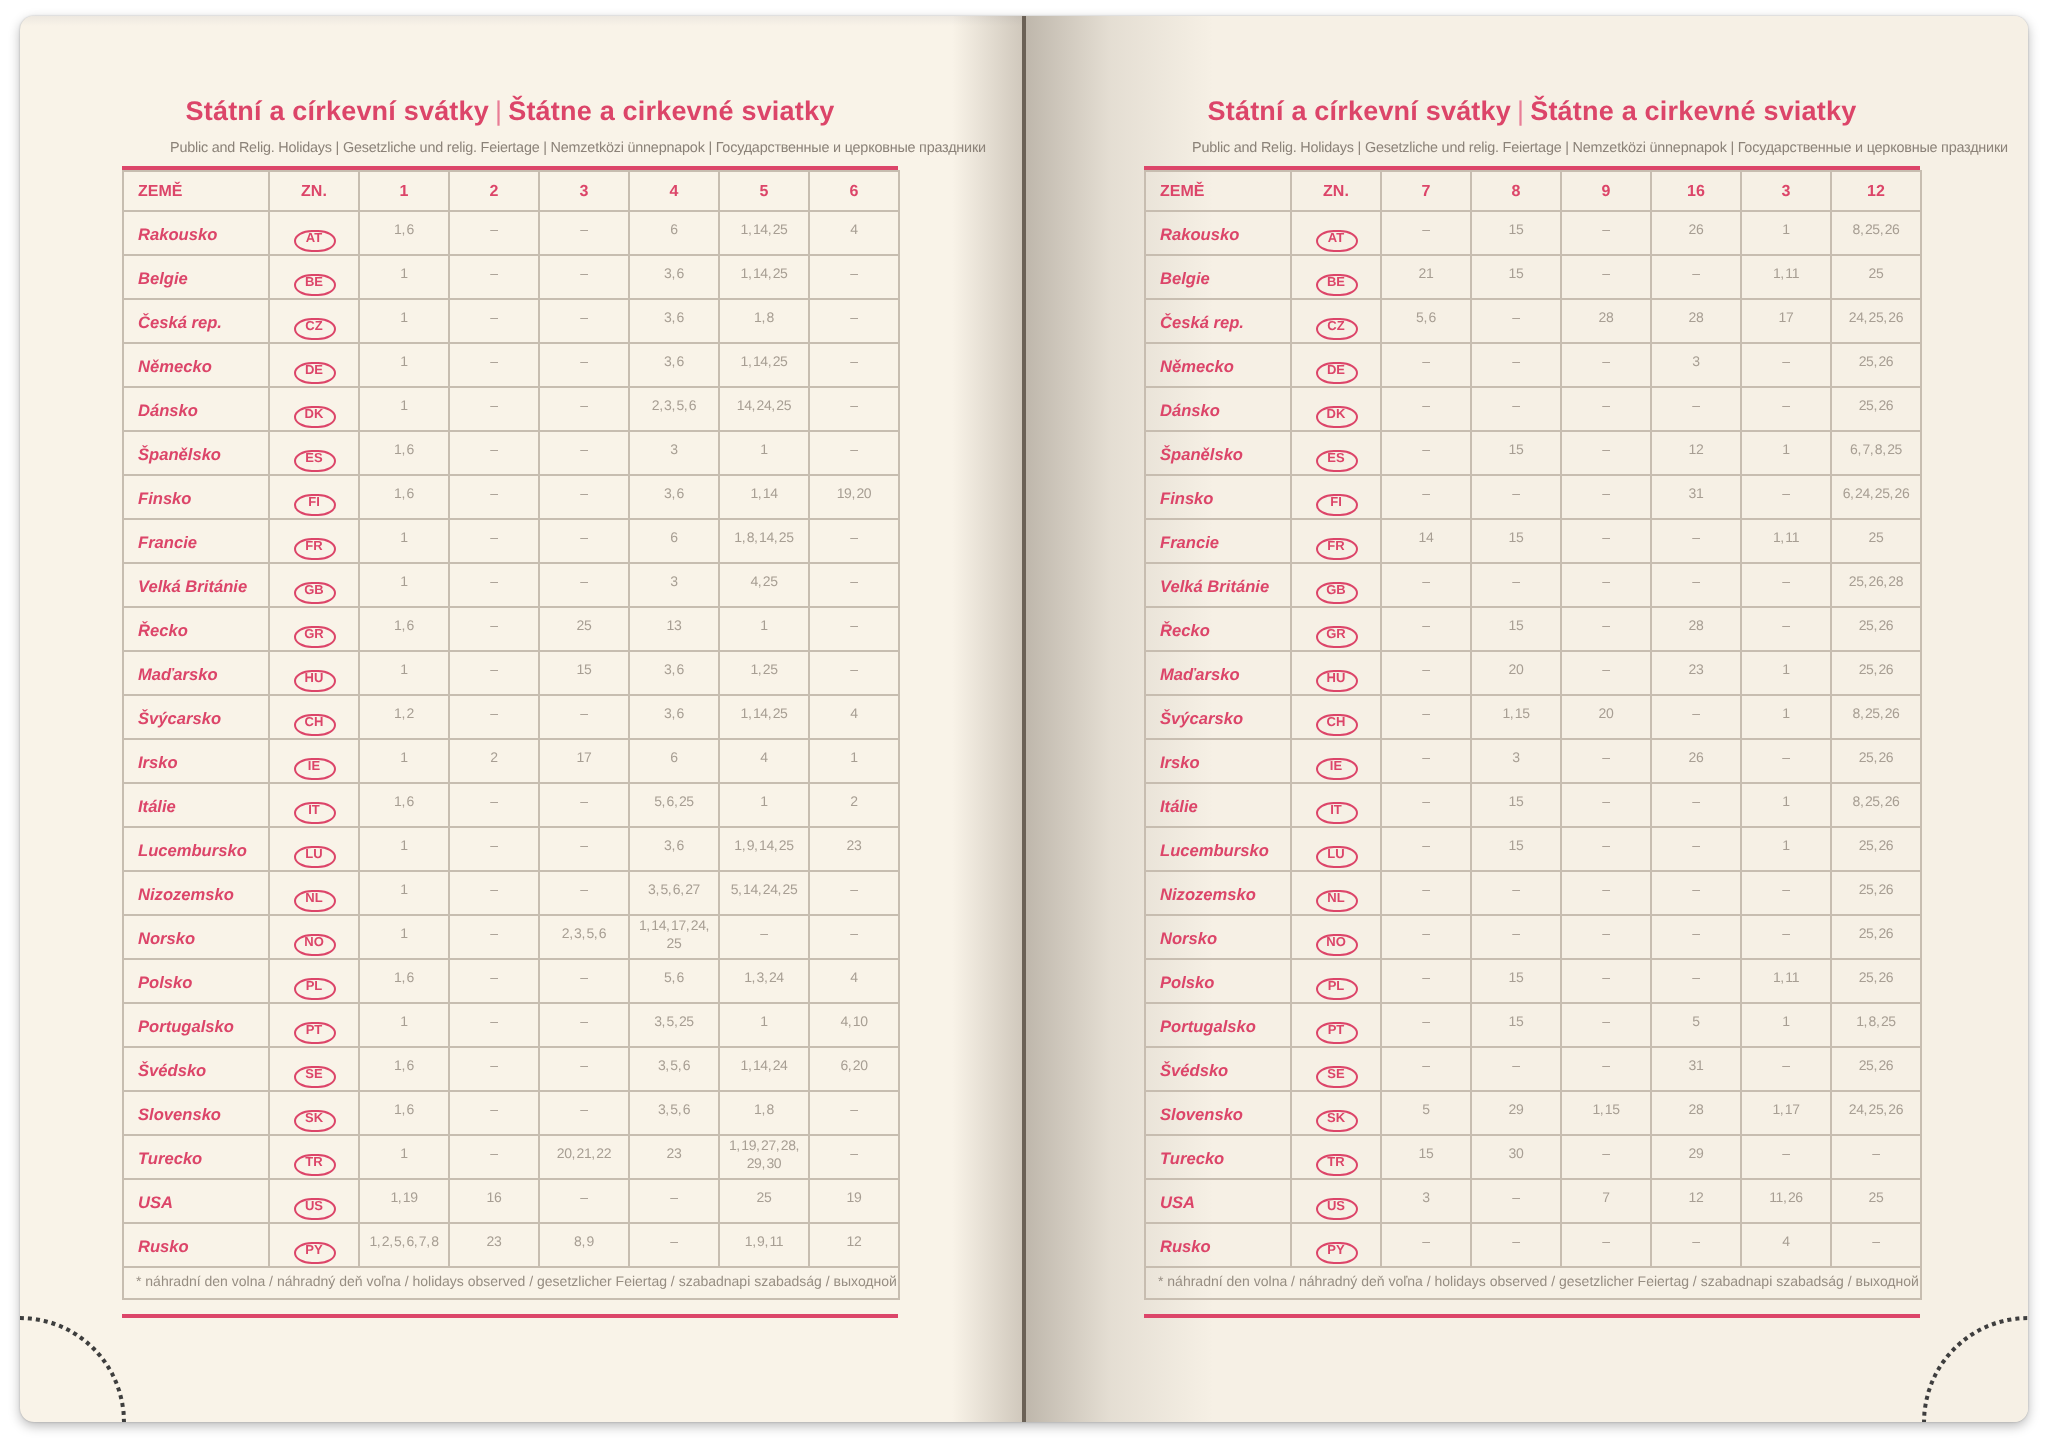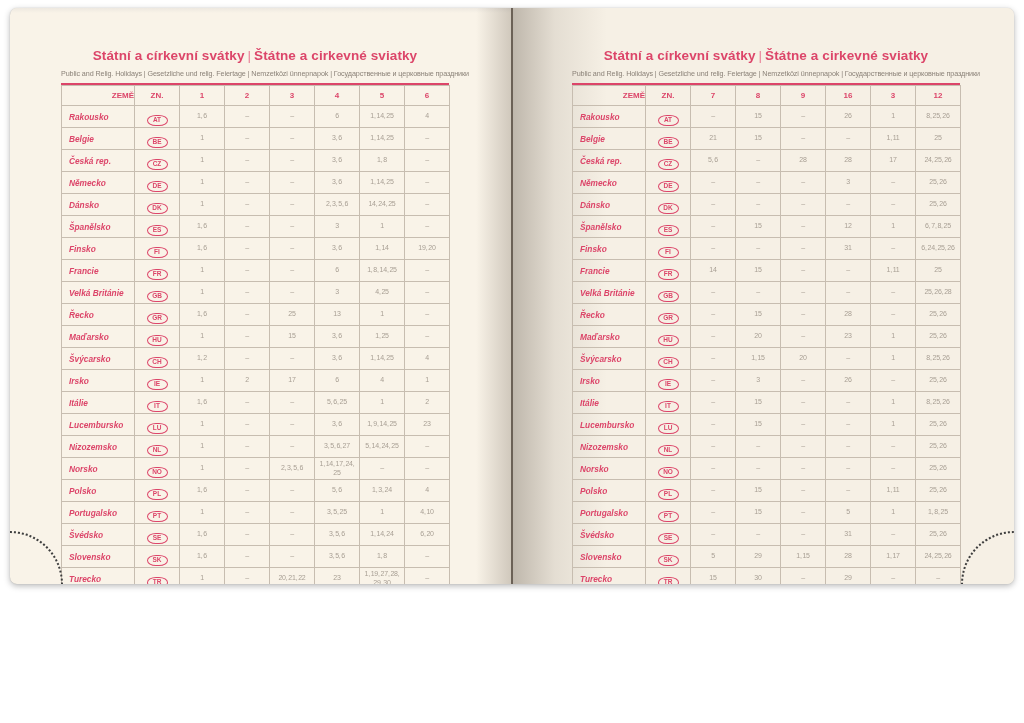--- a/index.html
+++ b/index.html
@@ -1,43 +1,43 @@
 <!DOCTYPE html>
 <html><head>
 <meta charset="utf-8">
 <style>
   html,body{margin:0;padding:0;background:#ffffff;width:1024px;height:723px;
     font-family:"Liberation Sans",sans-serif;-webkit-font-smoothing:antialiased;}
-  .spread{position:absolute;left:10px;top:8px;width:1004px;height:576px;
+  .spread{position:absolute;left:10px;top:8px;width:1004px;height:703px;
     border-radius:7px;background:#f9f3e8;display:flex;overflow:hidden;
     box-shadow:0 2px 6px rgba(0,0,0,0.28),0 0 1px rgba(0,0,0,0.25);}
   .spread::before{content:'';position:absolute;top:0;left:0;right:0;height:5px;
     background:linear-gradient(#ede8e0,rgba(237,232,224,0));border-radius:7px 7px 0 0;pointer-events:none;}
   .gutter{position:absolute;left:501px;top:0;width:2px;height:100%;background:#6b6156;z-index:3;}
   .page{position:relative;width:502px;height:100%;}
   .page.left{width:502px;}
   .page.left::after{content:'';position:absolute;top:0;right:0;width:36px;height:100%;
     background:linear-gradient(to right,rgba(110,98,84,0),rgba(110,98,84,0.30));pointer-events:none;}
   .page.right{background:#f6f0e5;}
   .page.right::before{content:'';position:absolute;top:0;left:0;width:95px;height:100%;
     background:linear-gradient(to right,rgba(98,88,76,0.38),rgba(98,88,76,0.12) 45%,rgba(98,88,76,0));
     pointer-events:none;z-index:1;}
   .content{position:absolute;top:40px;width:388px;z-index:2;}
   .page.left .content{left:51px;}
   .page.right .content{left:60px;}
   .title{text-align:center;font-size:13.5px;font-weight:bold;color:#dc4569;letter-spacing:0.1px;white-space:nowrap;}
   .title .sep{color:#e87d96;font-weight:normal;padding:0 3px;}
   .subtitle{margin-top:6px;font-size:7.2px;color:#8b8278;
-    white-space:nowrap;letter-spacing:-0.1px;}
+    white-space:nowrap;letter-spacing:-0.1px;margin-left:24px;}
   .top-rule{margin-top:5px;height:2px;background:#dc4569;}
   table{border-collapse:collapse;width:388px;table-layout:fixed;margin-top:0;}
   col.c-country{width:73px;} col.c-code{width:45px;} col.c-m{width:45px;}
   th,td{border:1px solid #c7bdb0;overflow:hidden;}
   th{height:19px;color:#dc4569;font-size:8px;font-weight:bold;padding:0;}
-  th.c-country{text-align:right;padding-left:7px;}
+  th.c-country{text-align:left;padding-left:7px;}
   tbody td{height:21px;padding:0;}
   td.country{color:#dc4569;font-weight:bold;font-size:8.3px;text-align:left;padding-left:7px;white-space:nowrap;font-style:italic;}
   td.codecell{text-align:center;}
   .oval{display:inline-block;border:1px solid #dc4569;color:#dc4569;border-radius:9px/5.5px;
     font-size:6.5px;font-weight:bold;line-height:8.5px;padding:0 4px;min-width:11px;height:9px;text-align:center;}
   td.val{color:#a79e93;font-size:7px;text-align:center;line-height:1.15;
     word-spacing:-1px;letter-spacing:-0.2px;padding:0 1px;}
   tfoot td{height:15px;color:#968d82;font-size:7px;text-align:left;padding:0 0 0 6px;white-space:nowrap;}
   .bottom-rule{height:2px;background:#dc4569;margin-top:7px;}
   .arc{position:absolute;width:102px;height:102px;border:2.2px dotted #3e3e3e;border-radius:50%;z-index:4;}

